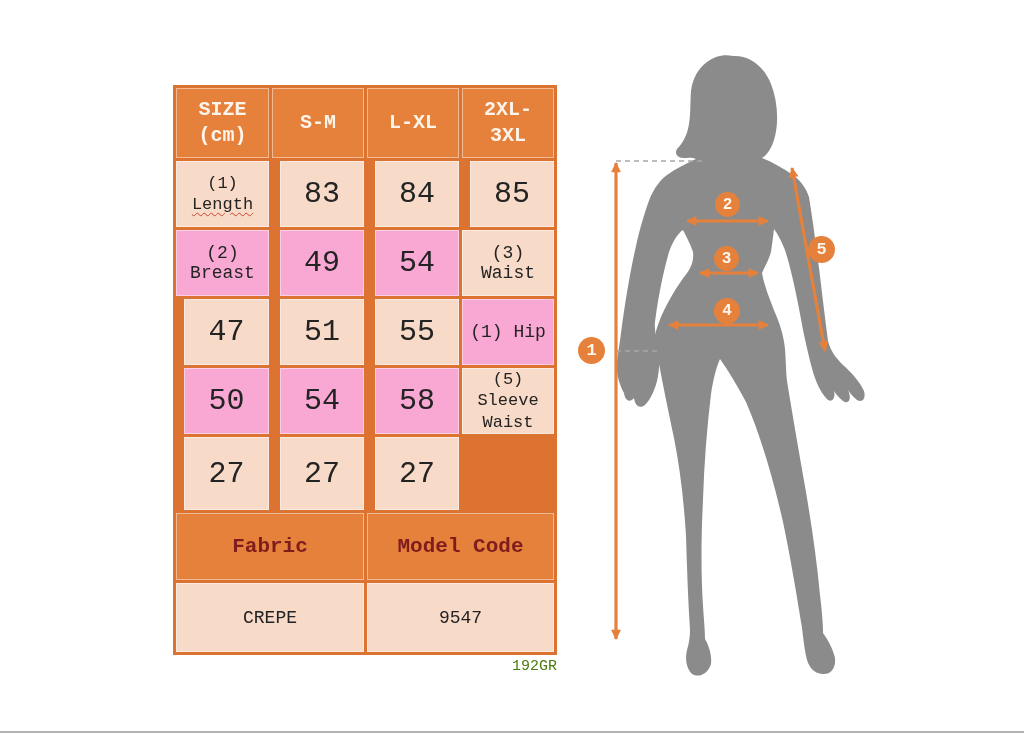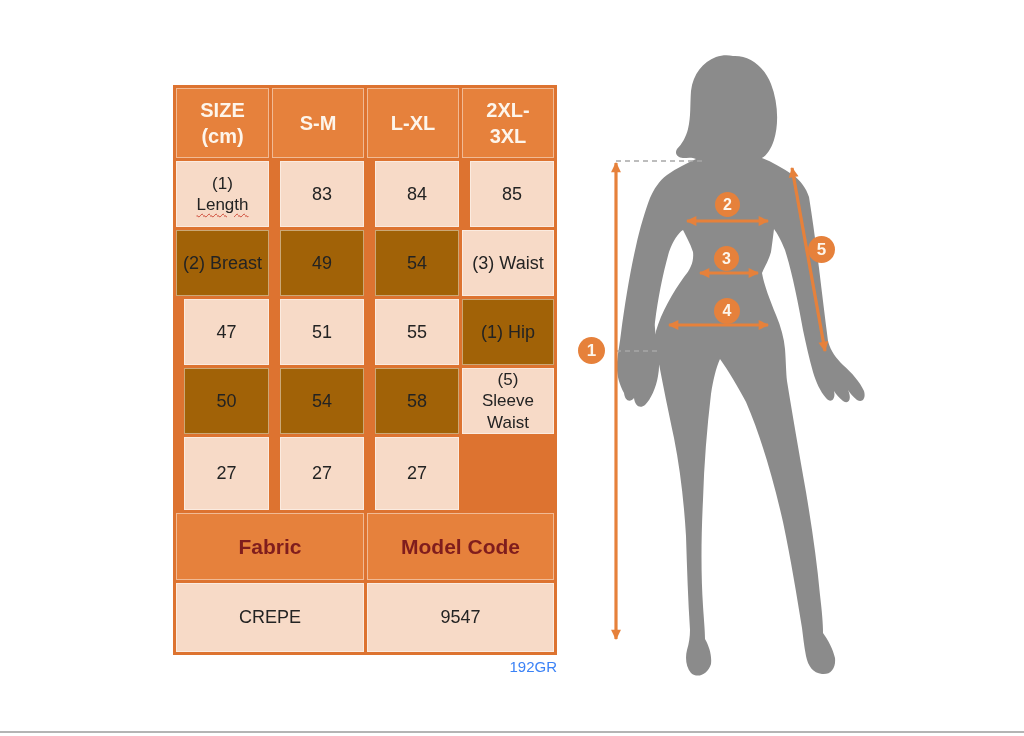--- a/index.html
+++ b/index.html
@@ -1,52 +1,52 @@
 <!DOCTYPE html>
 <html><head>
 <meta charset="utf-8">
 <style>
   html,body{margin:0;padding:0;background:#ffffff;}
   .page{
     position:relative;width:1024px;height:736px;background:#ffffff;overflow:hidden;
-    font-family:Liberation Sans, sans-serif;color:#232323;
+    font-family:Liberation Mono, monospace;color:#232323;
   }
   
   .size-table{
     position:absolute;left:173px;top:85px;
     display:grid;
     grid-template-columns:93px 92px 92px 92px;
     grid-template-rows:70px 66px 66px 66px 66px 73px 67px 69px;
     gap:3px;padding:3px;background:#DD7330;box-sizing:border-box;
   }
   .cell{
     display:flex;align-items:center;justify-content:center;text-align:center;
     outline:1px solid rgba(255,255,255,.45);outline-offset:-1px;
     padding:0 6px;box-sizing:border-box;
   }
   .cell.head{
     background:#E6813C;color:#FDF5EB;font-weight:bold;font-size:20px;line-height:1.3;
   }
   .cell.shade-dark{background:#F7DAC7;}
-  .cell.shade-light{background:#a16207;}
-  .cell.val{font-size:18px;margin-left:8px;}
+  .cell.shade-light{background:#f9a8d4;}
+  .cell.val{font-size:30px;margin-left:8px;}
   .cell.lab{font-size:18px;}
   .cell.lab.stacked{font-size:17px;line-height:1.25;}
   .cell.lab.stacked .line{display:block;width:100%;}
   .misspelled{
     text-decoration-line:underline;text-decoration-style:wavy;
     text-decoration-color:#CC4433;text-decoration-thickness:1px;text-underline-offset:3px;
   }
   .cell.footer-head{
     grid-column:span 2;background:#E6813C;color:#7f1d1d;font-weight:bold;font-size:21px;
   }
   .cell.footer-val{grid-column:span 2;font-size:18px;}
   .weight-note{
     position:absolute;left:173px;top:658px;width:384px;text-align:right;
-    font-size:15px;color:#3b82f6;
+    font-size:15px;color:#4d7c0f;
   }
   
   .figure-svg{position:absolute;left:560px;top:30px;}
   .marker{
     position:absolute;border-radius:50%;background:#E6813B;color:#FDF5EB;
     display:flex;align-items:center;justify-content:center;font-weight:bold;
   }
   .m1{left:578px;top:337px;width:27px;height:27px;font-size:17px;}
   .m2{left:715px;top:192px;width:25px;height:25px;font-size:16px;}
   .m3{left:714px;top:246px;width:25px;height:25px;font-size:16px;}

